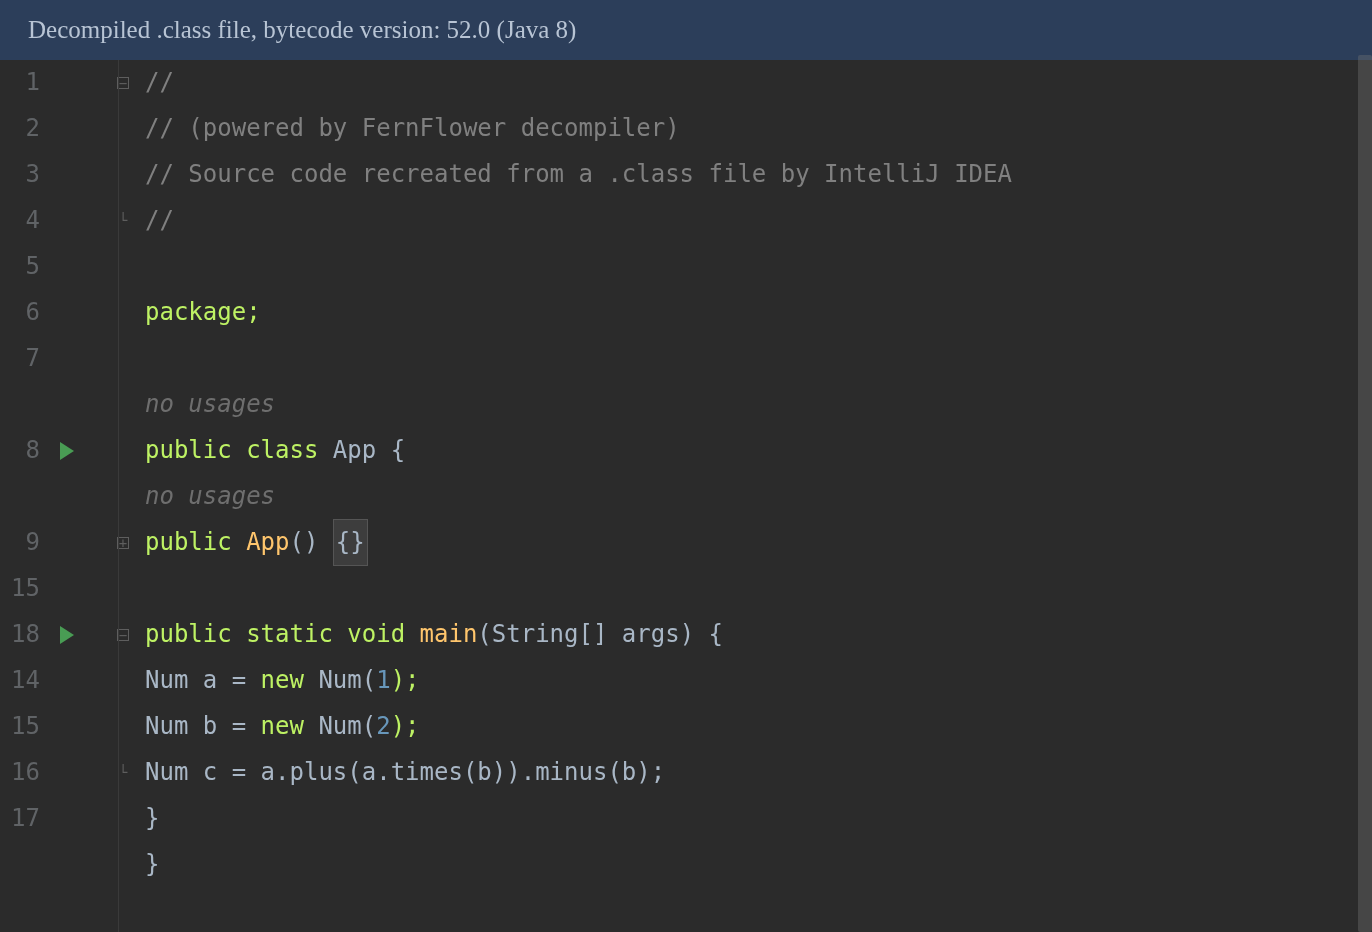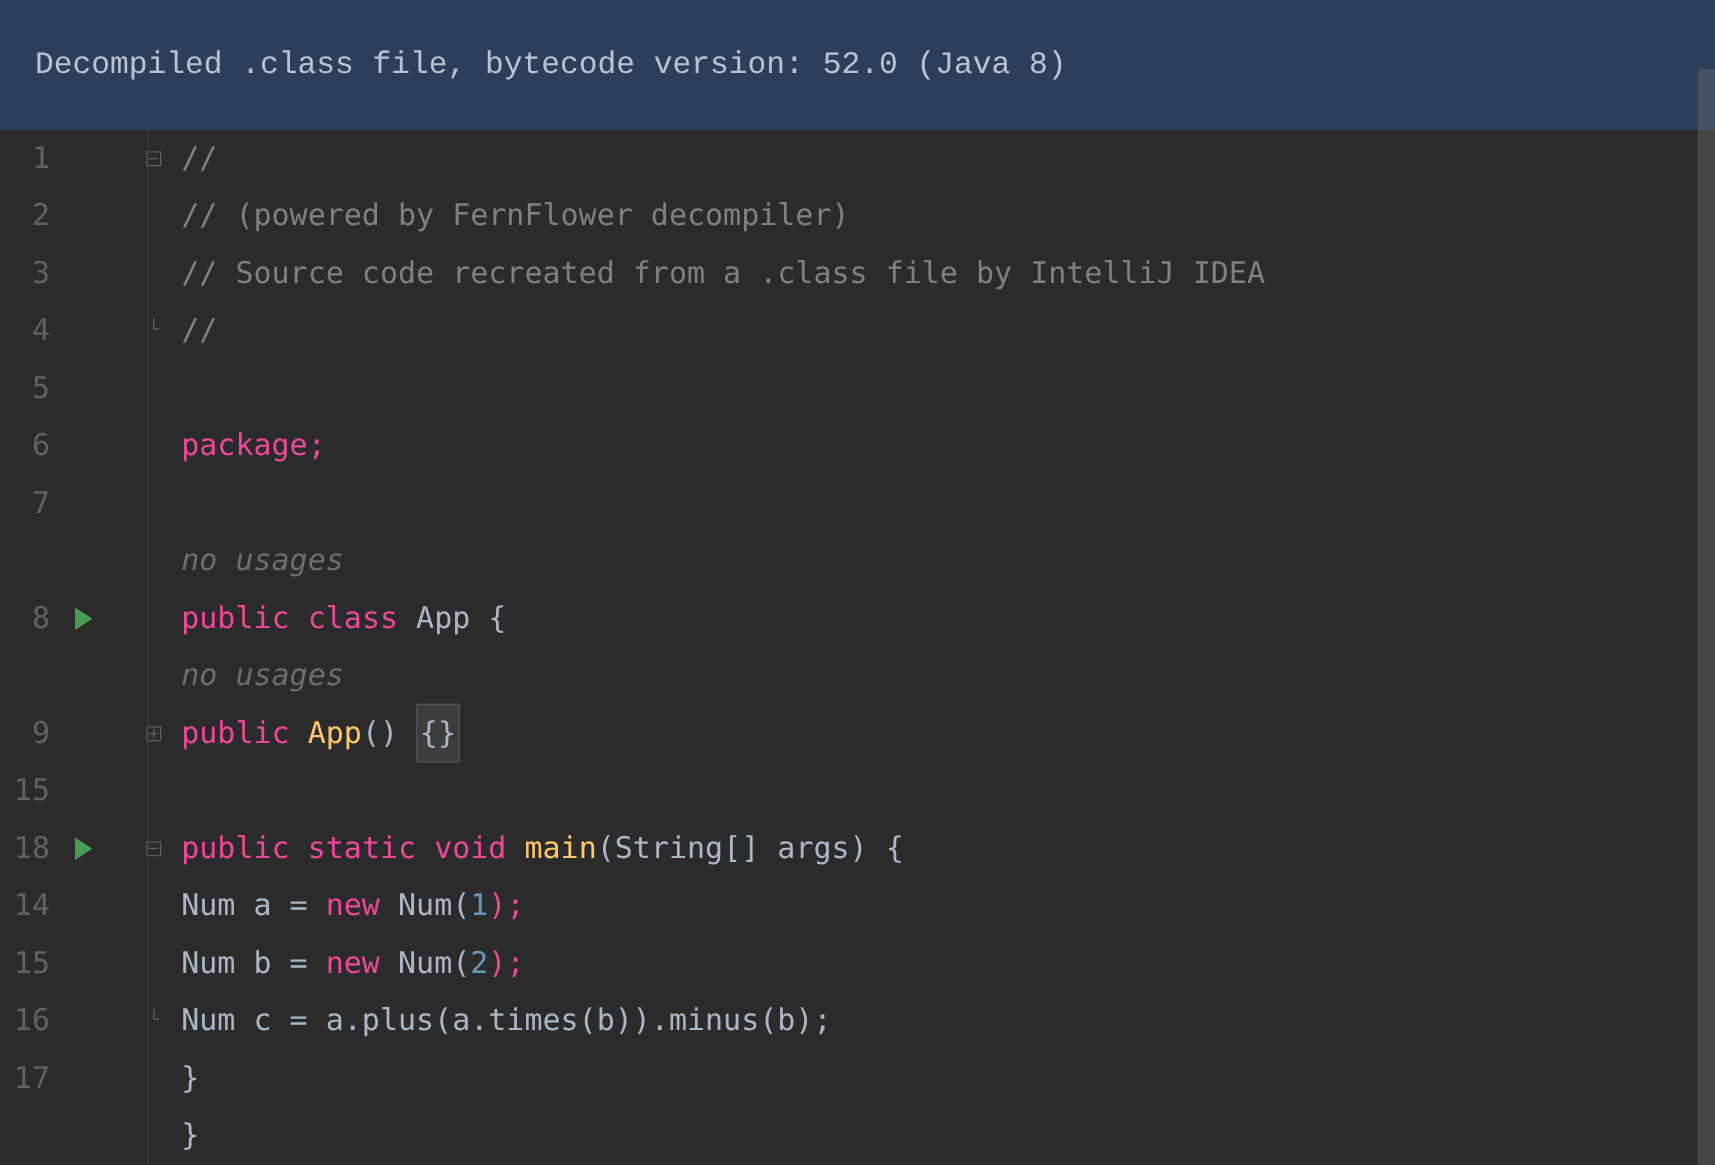--- a/index.html
+++ b/index.html
@@ -13,23 +13,23 @@
       color: #a9b7c6;
       font-size: 24px;
       line-height: 1.9;
       overflow: hidden;
       width: 1372px;
       height: 932px;
     }
     .banner {
       background: #2c3e5a;
       color: #b8c4d4;
-      padding: 28px 28px;
+      padding: 6px 28px;
       font-size: 25px;
-      font-family: Liberation Mono, monospace;
+      font-family: Liberation Serif, serif;
     }
     .editor-wrapper {
       display: flex;
       height: calc(932px - 55px);
     }
     .gutter {
       background: #2b2b2b;
       width: 118px;
       flex-shrink: 0;
       position: relative;
@@ -98,21 +98,21 @@
       display: flex;
       align-items: center;
     }
     .inlay-line {
       height: 46px;
       display: flex;
       align-items: flex-end;
       white-space: pre;
     }
     .comment { color: #808080; }
-    .keyword { color: #ec4899; }
+    .keyword { color: #bef264; }
     .pkg { color: #a9b7c6; }
     .classname { color: #a9b7c6; }
     .methoddef { color: #ffc66d; }
     .number { color: #6897bb; }
     .inlay { color: #6e6e6e; font-style: italic; }
     .brace-hl { 
       background: #3d3d3d; 
       border: 1px solid #555;
       padding: 0 2px;
     }

